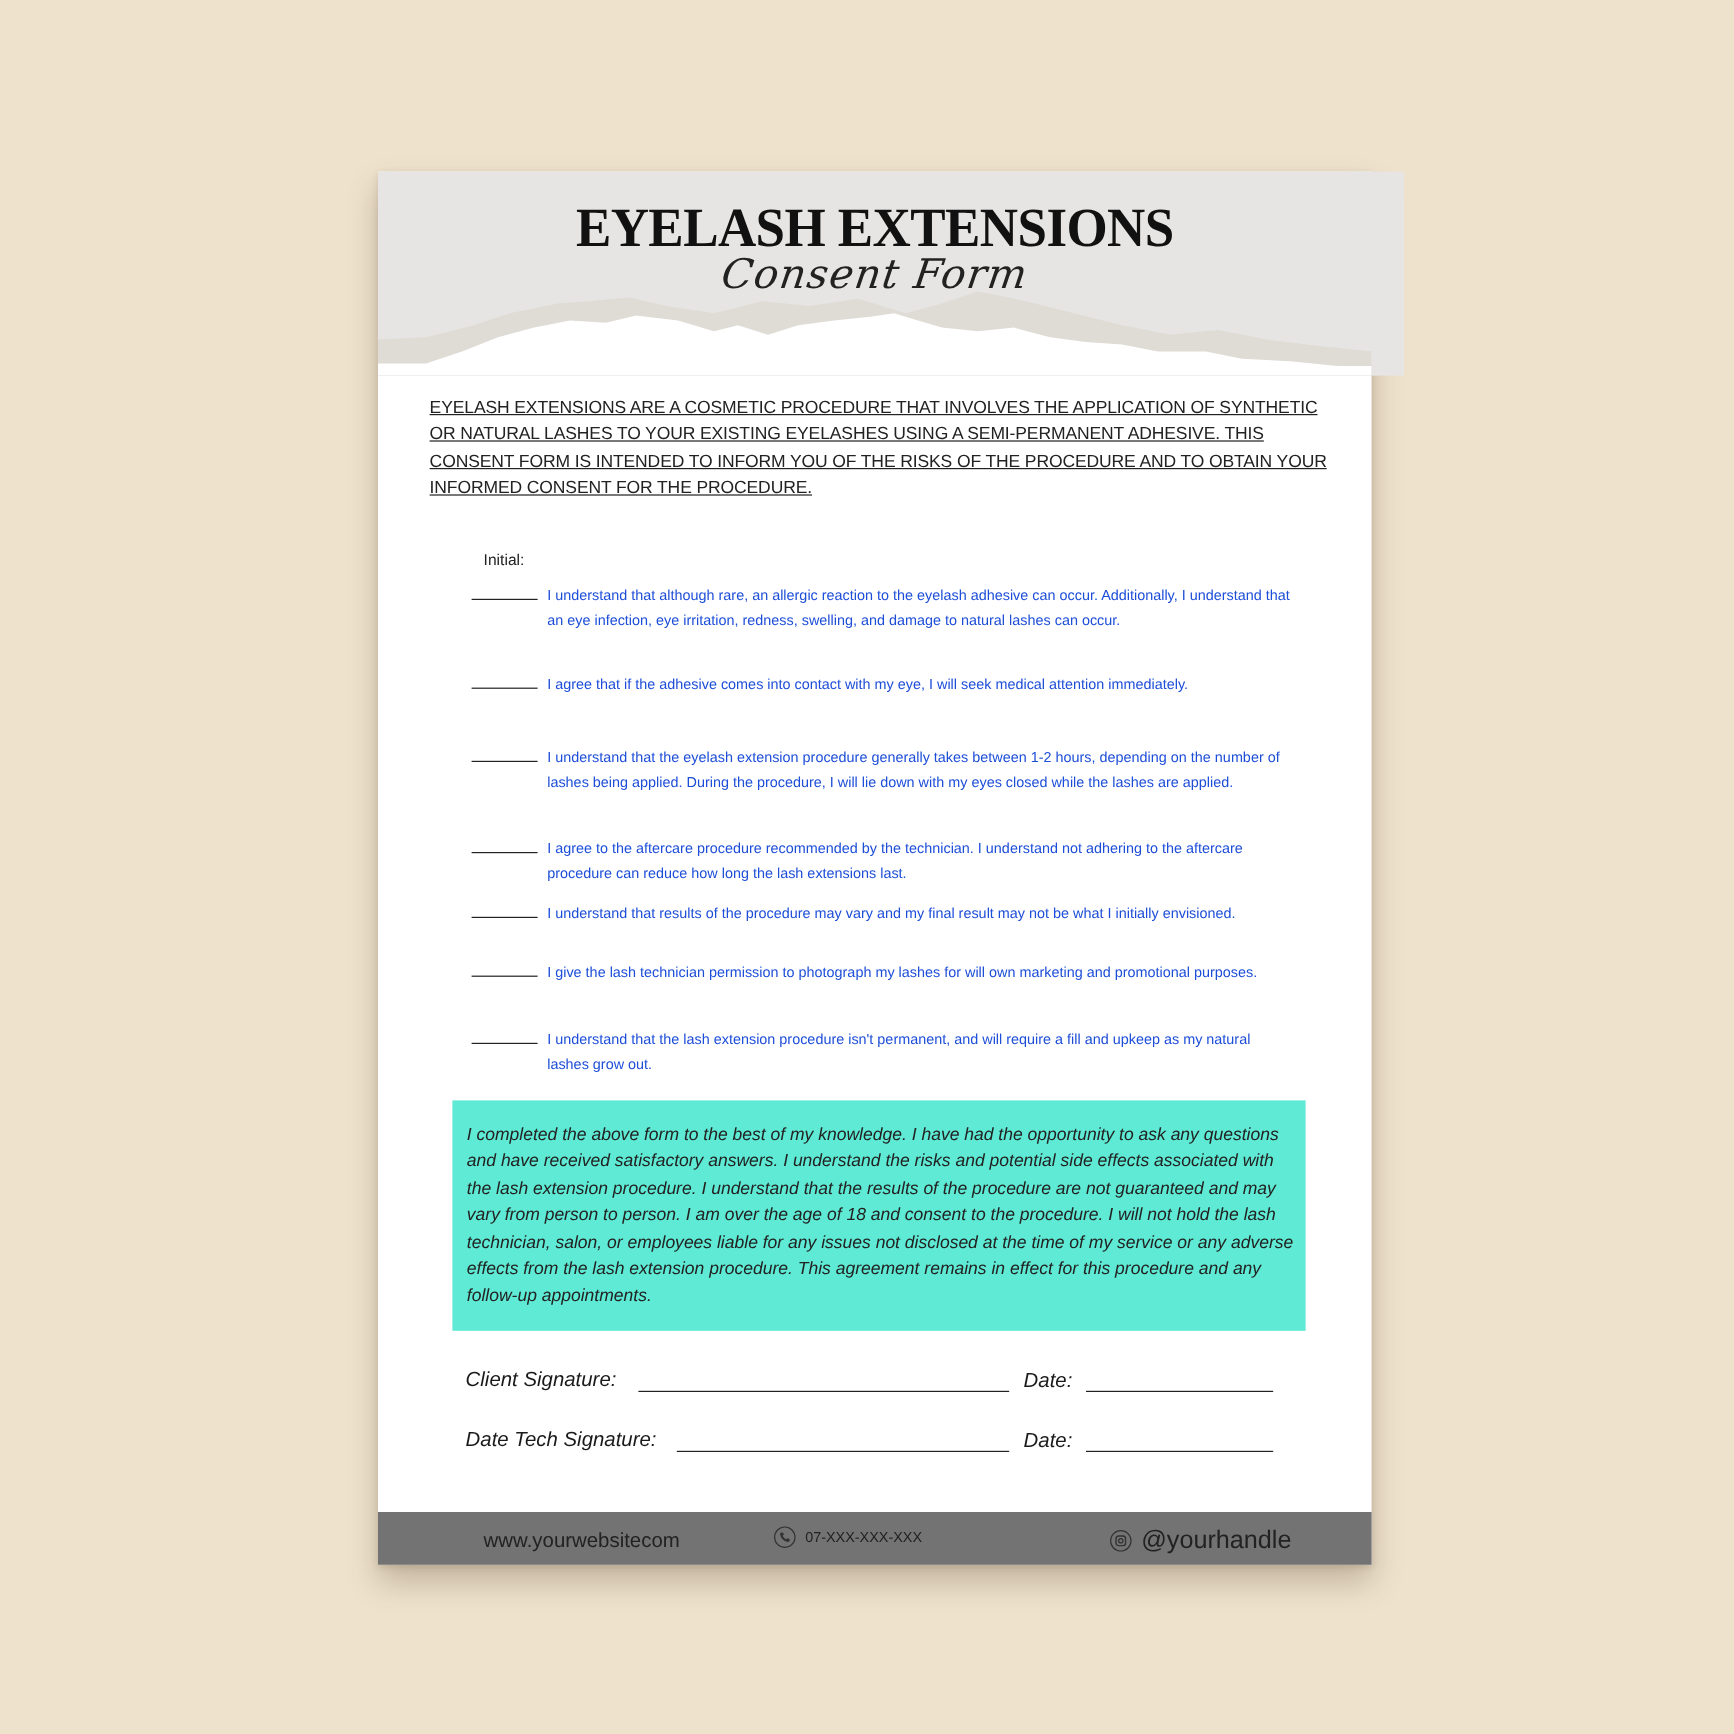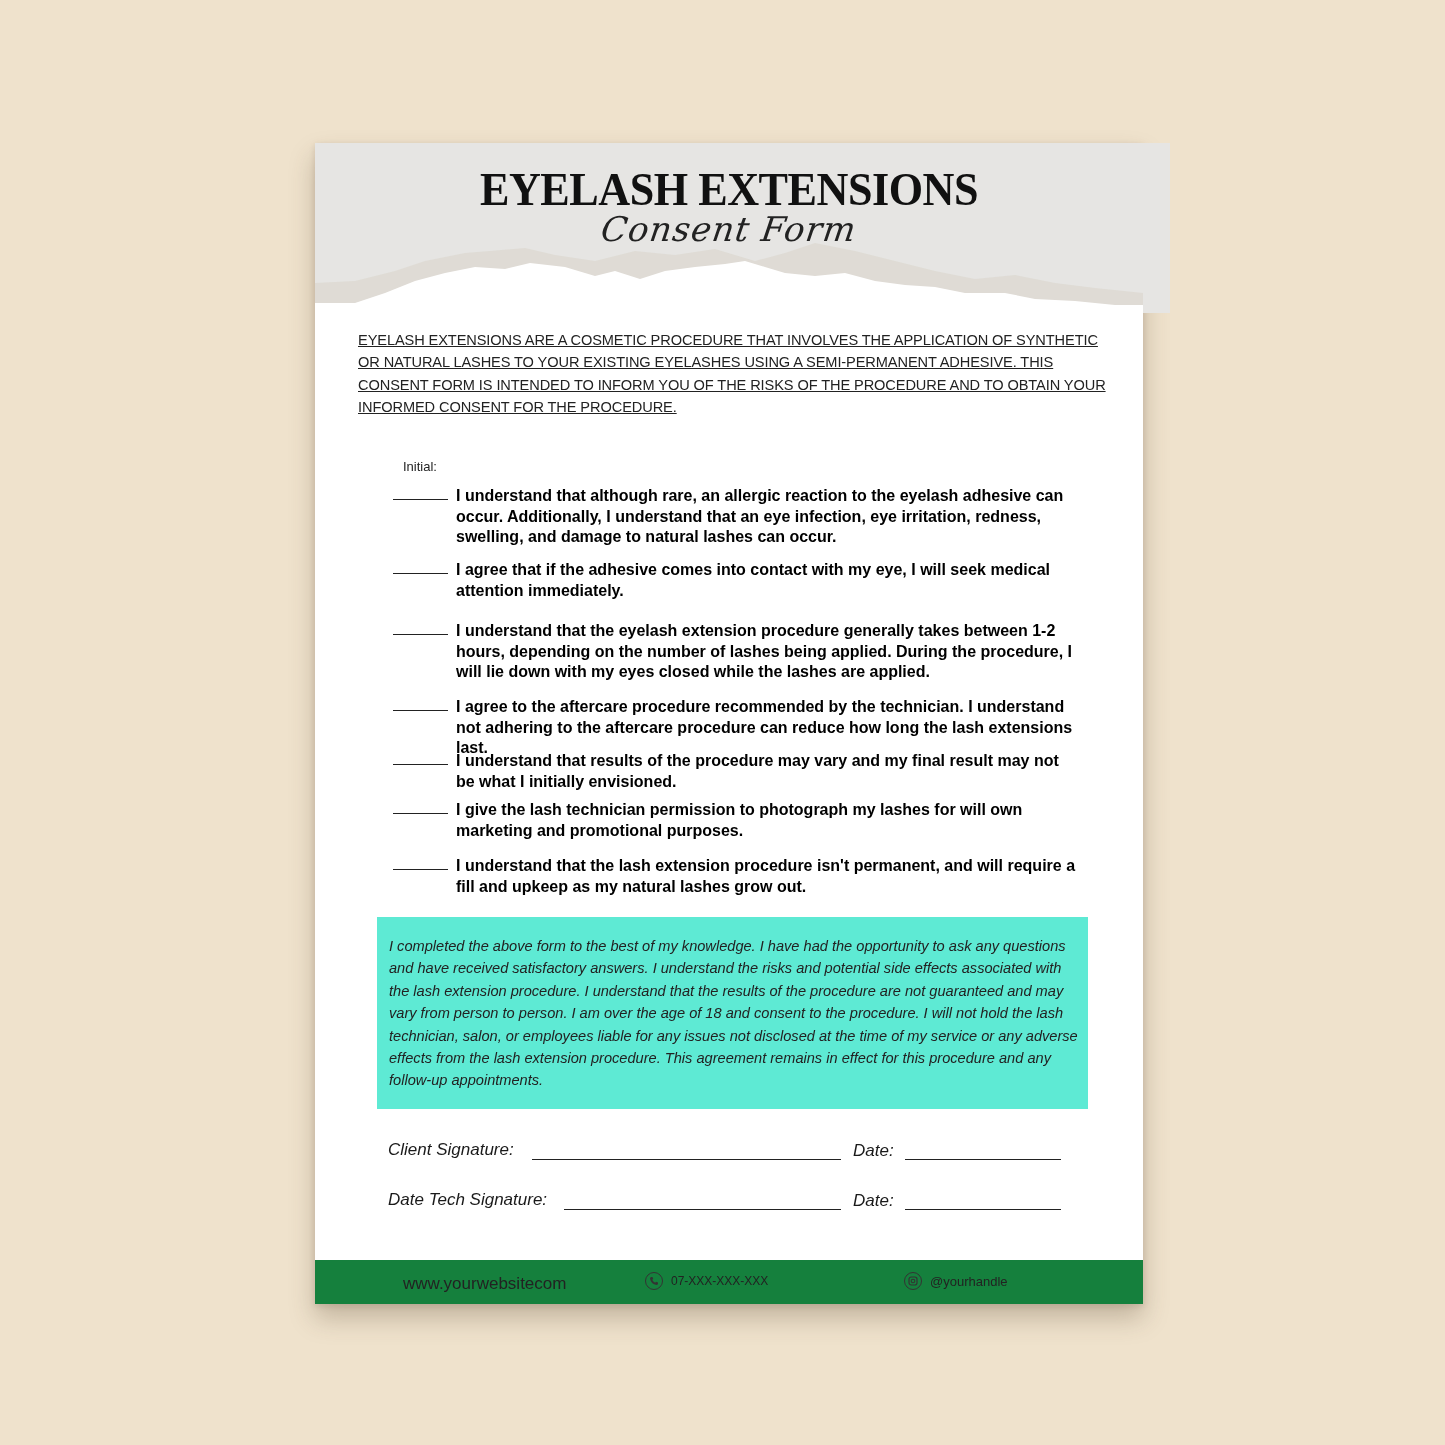--- a/index.html
+++ b/index.html
@@ -45,45 +45,45 @@
   }
   .item {
     position:absolute; left:78px; width:680px;
   }
   .item .blank {
     position:absolute; left:0; top:12px; width:55px; height:1px;
     border-bottom:1.2px solid #222;
   }
   .item .text {
     position:absolute; left:63px; top:0; width:620px;
-    font-size:16px; line-height:20.6px; color:#000000;font-weight:bold;
+    font-size:12px; line-height:20.6px; color:#1d4ed8;
   }
   .consent-box {
     position:absolute; left:62px; top:774px; width:711px; height:192px;
     background:#5eead4;
   }
   .consent-box .text {
     position:absolute; left:12px; top:18px; width:690px;
     font-style:italic; font-size:14.6px; line-height:22.4px; color:#222;
   }
   .sig-row {
     position:absolute; left:73px; width:700px; height:24px;
     font-size:17px; color:#1a1a1a;font-style:italic;
   }
   .sig-row .lbl { position:absolute; left:0; top:0; }
   .sig-row .line { position:absolute; top:19px; height:0; border-bottom:1.3px solid #222; }
   .sig-row .date-lbl { position:absolute; left:465px; top:1px; }
   .footer {
     position:absolute; left:0; top:1117px; width:828px; height:44px;
-    background:#15803d;
+    background:#737373;
     text-decoration:underline;
   }
   .footer .website { position:absolute; left:88px; top:14px; font-size:17px; color:#222; }
   .footer .phone { position:absolute; left:330px; top:12px; font-size:12px; color:#222; display:flex; align-items:center; gap:8px; }
-  .footer .social { position:absolute; left:589px; top:12px; font-size:13px; color:#222; display:flex; align-items:center; gap:8px; }
+  .footer .social { position:absolute; left:610px; top:12px; font-size:21px; color:#222; display:flex; align-items:center; gap:8px; }
   .icon-circle {
     width:18px; height:18px; border:1.4px solid #333; border-radius:50%;
     display:inline-flex; align-items:center; justify-content:center; box-sizing:border-box;
   }
 </style>
 </head>
 <body>
 
 <div class="page">
 

